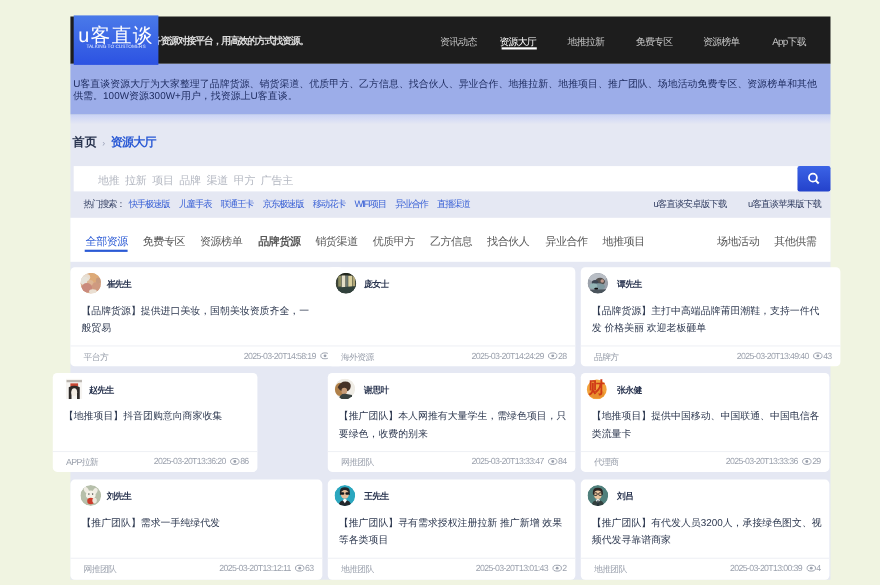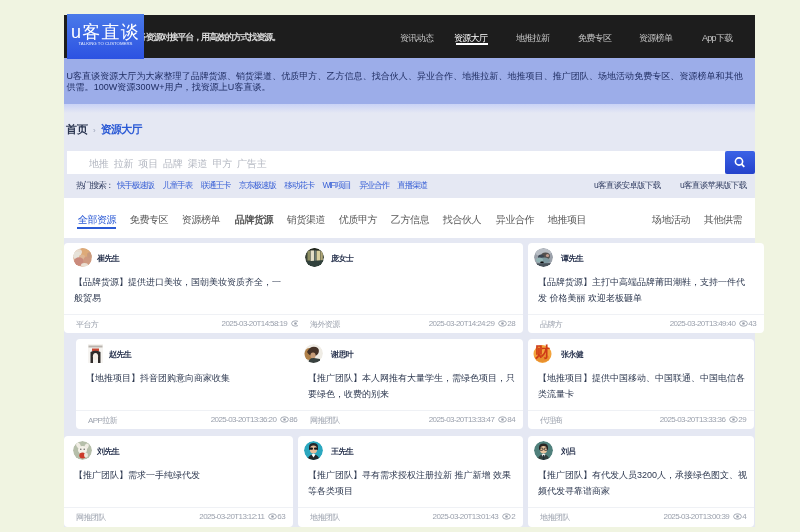--- a/index.html
+++ b/index.html
@@ -174,21 +174,21 @@
   <div class="div"></div>
   <div class="foot">
       <span class="cat">品牌方</span>
       <span class="meta">2025-03-20T13:49:40<svg width="9" height="7" viewBox="0 0 9 7">
           <ellipse cx="4.5" cy="3.5" rx="3.9" ry="2.7" fill="none" stroke="#9ba1ad" stroke-width="0.9"></ellipse>
           <circle cx="4.5" cy="3.5" r="1.3" fill="#9ba1ad"></circle>
         </svg>43</span>
     </div>
 </div>
 
-<div class="abs card" style="left:76px;top:339px;width:229px;">
+<div class="abs card" style="left:48px;top:339px;width:186px;">
   <div class="ava" style="left:12px;width:15px;border-radius:0;"><svg width="15" height="19" viewBox="0 0 15 19">
         <rect width="15" height="19" fill="#f6f4f1"></rect>
         <rect x="0.5" y="1.5" width="14" height="2" fill="#b9b4ae"></rect>
         <rect x="4" y="4.5" width="7" height="3" fill="#c64733"></rect>
         <path d="M2.5 8 Q7.5 5.5 12.5 8 L12.5 19 L10 19 L10 12 Q7.5 10.5 5 12 L5 19 L2.5 19 Z" fill="#2e2a28"></path>
         <ellipse cx="7.5" cy="12.5" rx="2.6" ry="3.6" fill="#f3ece4"></ellipse>
       </svg></div>
   <div class="name">赵先生</div>
   <div class="txt">【地推项目】抖音团购意向商家收集</div>
   <div class="div"></div>

